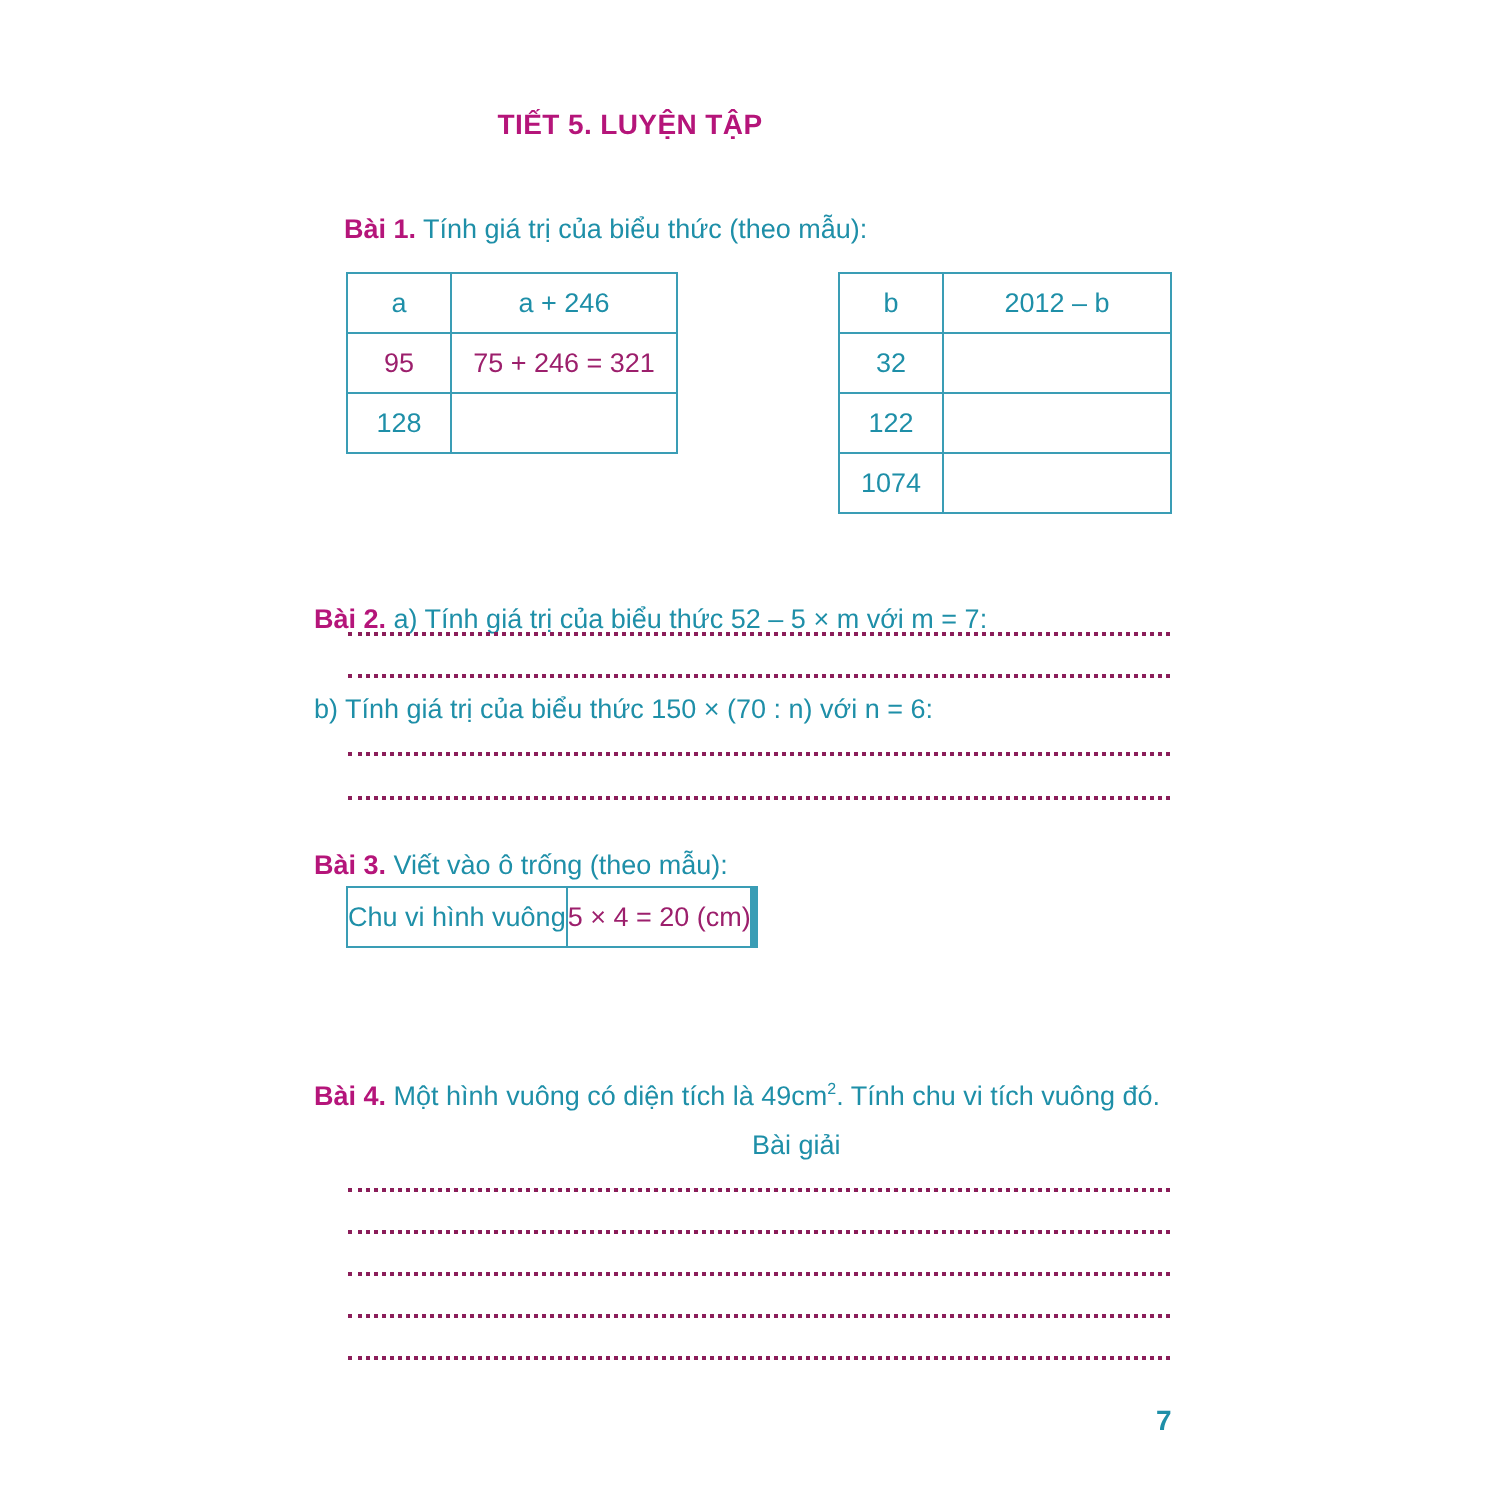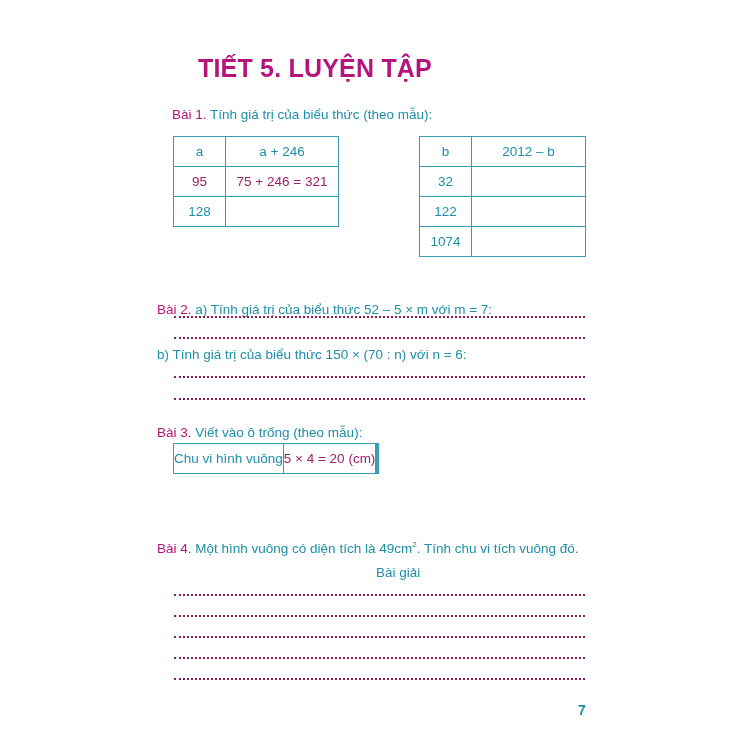--- a/index.html
+++ b/index.html
@@ -1,21 +1,21 @@
 <!DOCTYPE html>
 <html><head>
   <meta charset="utf-8">
   <style>
     html, body { margin: 0; padding: 0; background: #ffffff; }
     body { width: 750px; height: 750px; position: relative; overflow: hidden;
       font-family: "Liberation Sans", sans-serif; color: #1e8fa8; }
     .title { position: absolute; left: 0; width: 630px; top: 54px; text-align: center;
-      font-weight: bold; font-size: 25px; color: #b5157a; letter-spacing: 0.2px; }
+      font-weight: bold; font-size: 14px; color: #b5157a; letter-spacing: 0.2px; }
     .q { position: absolute; font-size: 13.5px; color: #1e8fa8; white-space: nowrap; }
-    .q .lbl { color: #b5157a; font-weight: normal; }
+    .q .lbl { color: #b5157a; font-weight: bold; }
     table { border-collapse: collapse; position: absolute; }
     td { border: 1.5px solid #3a9db5; text-align: center; font-size: 13.5px; color: #1e8fa8; padding: 0; }
     td.mag { color: #9c1f6c; }
     .dots { position: absolute; height: 0; border-top: 2px dotted #8b1e5a; }
     .pagenum { position: absolute; left: 578px; top: 702px; font-weight: bold; font-size: 14px; color: #1e8fa8; }
     sup { font-size: 8px; }
   </style>
 </head>
 <body>
 

